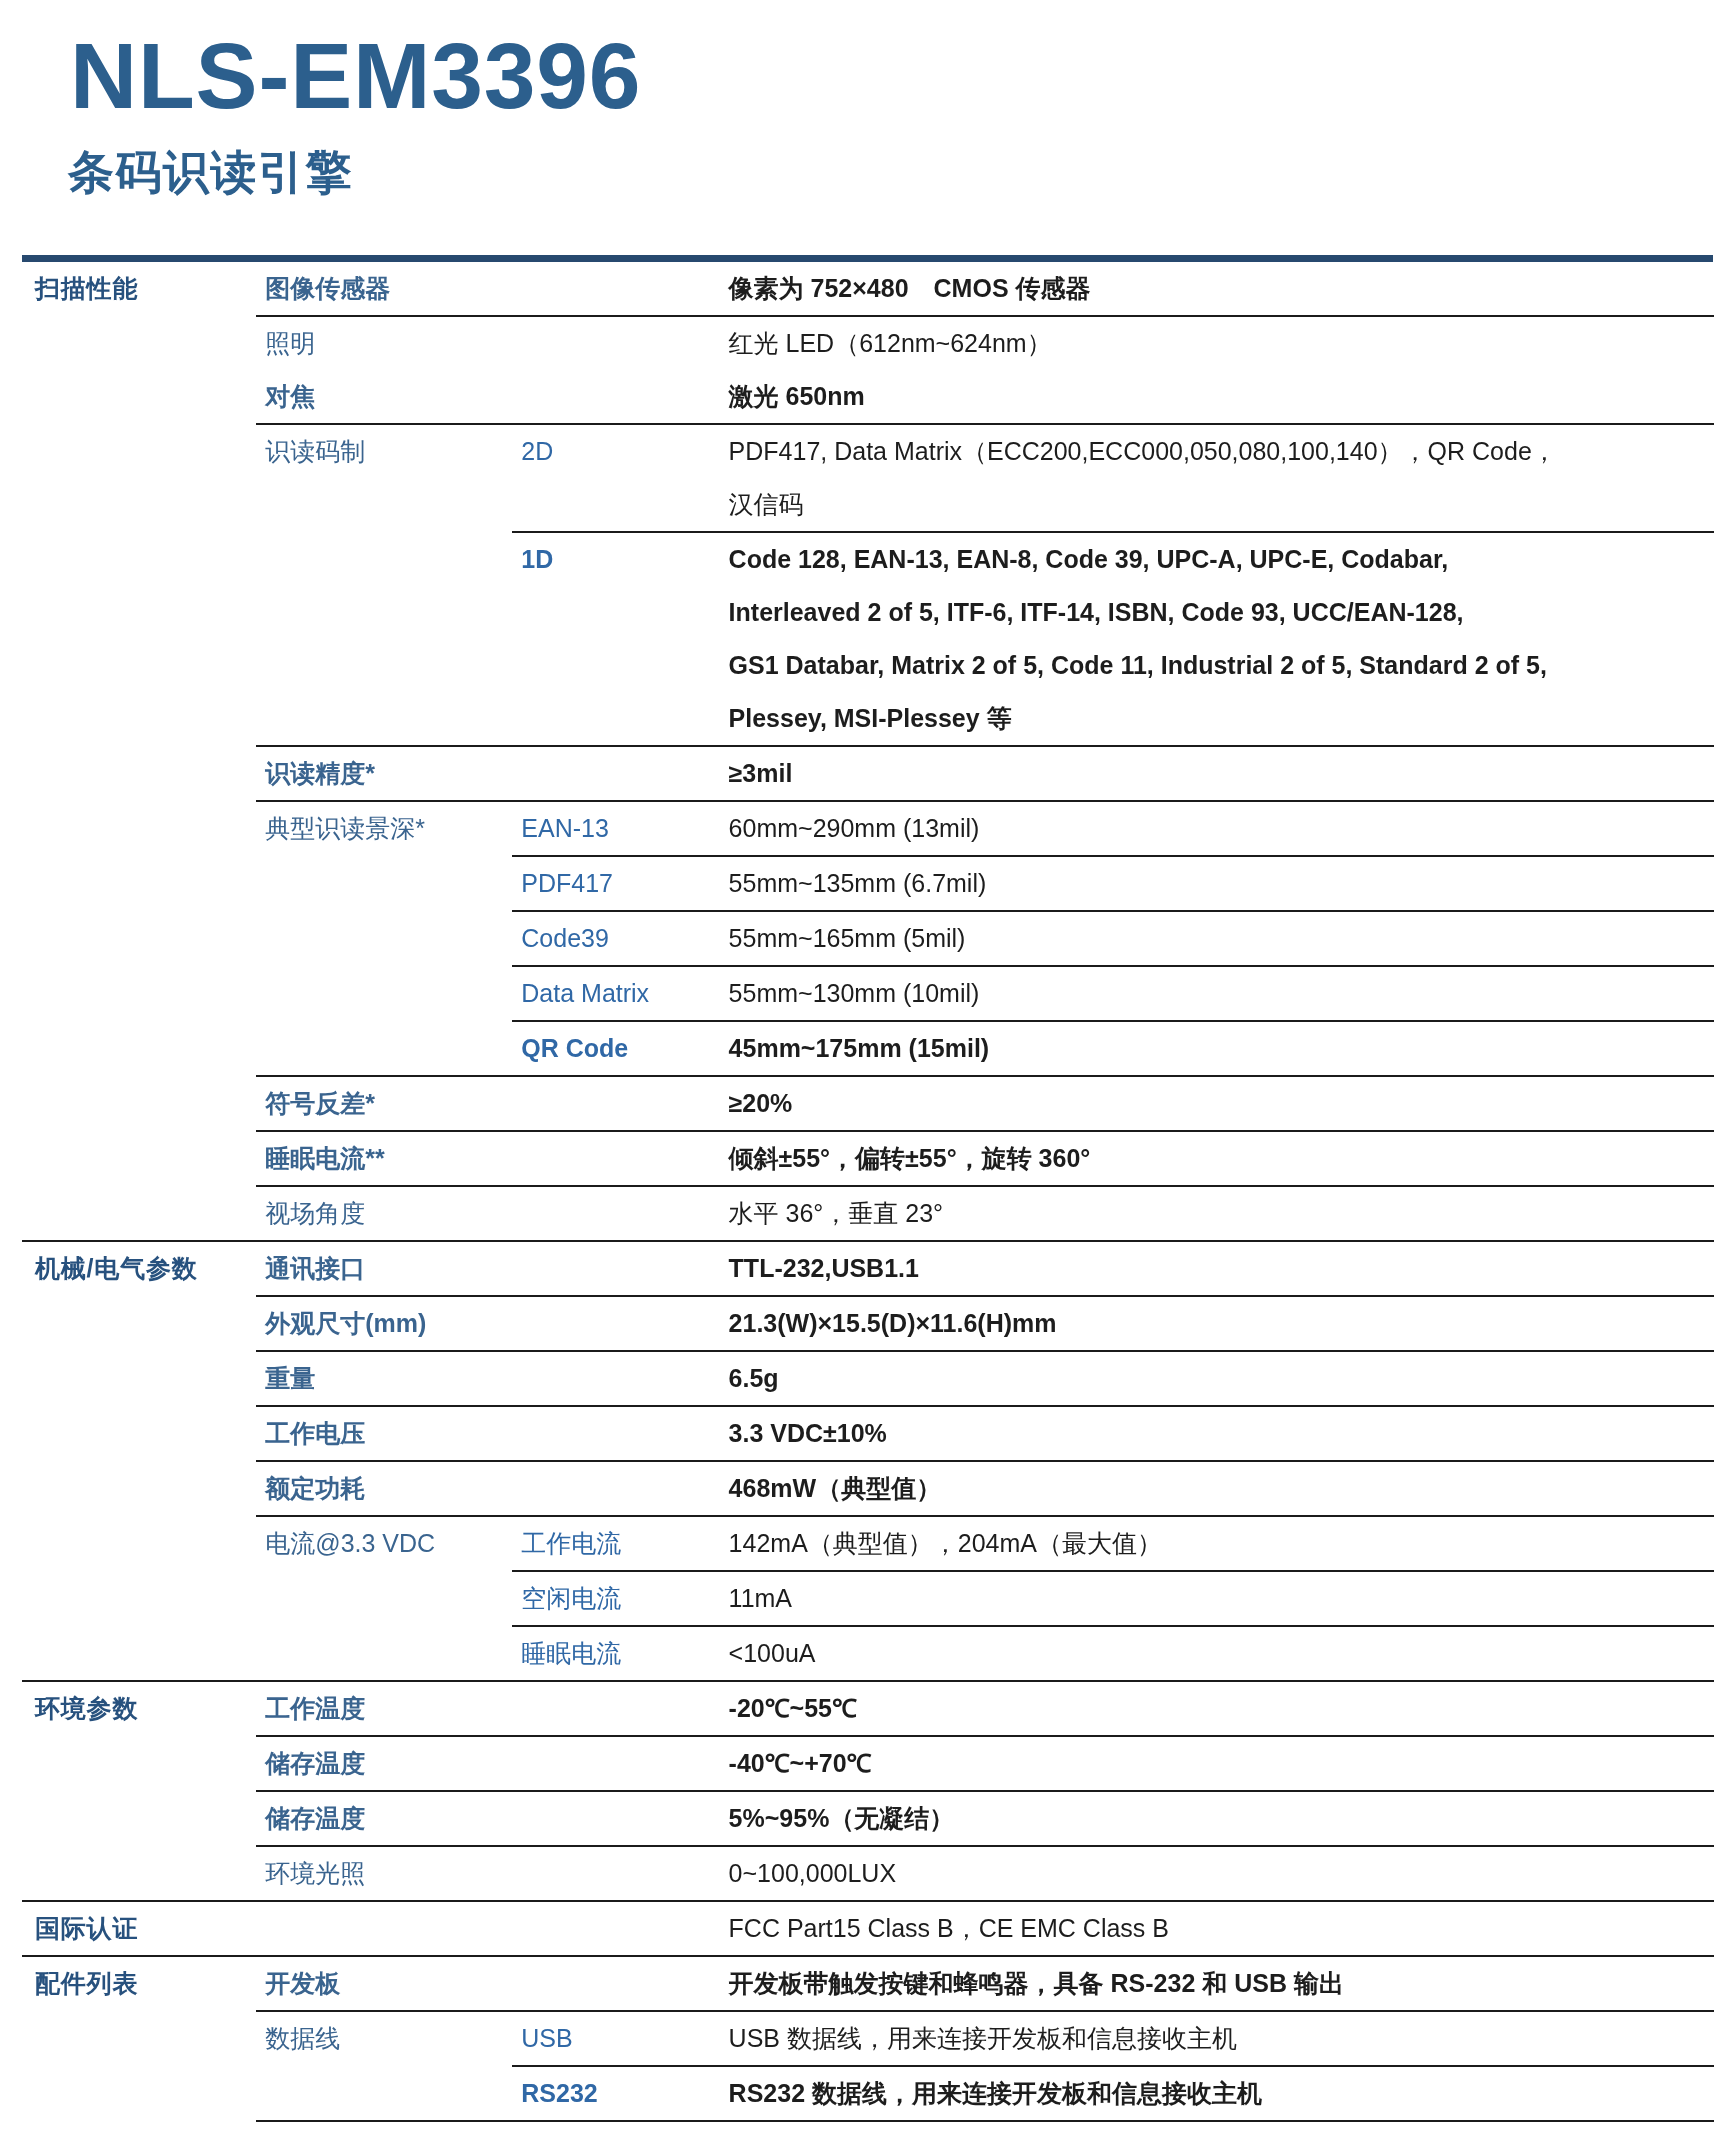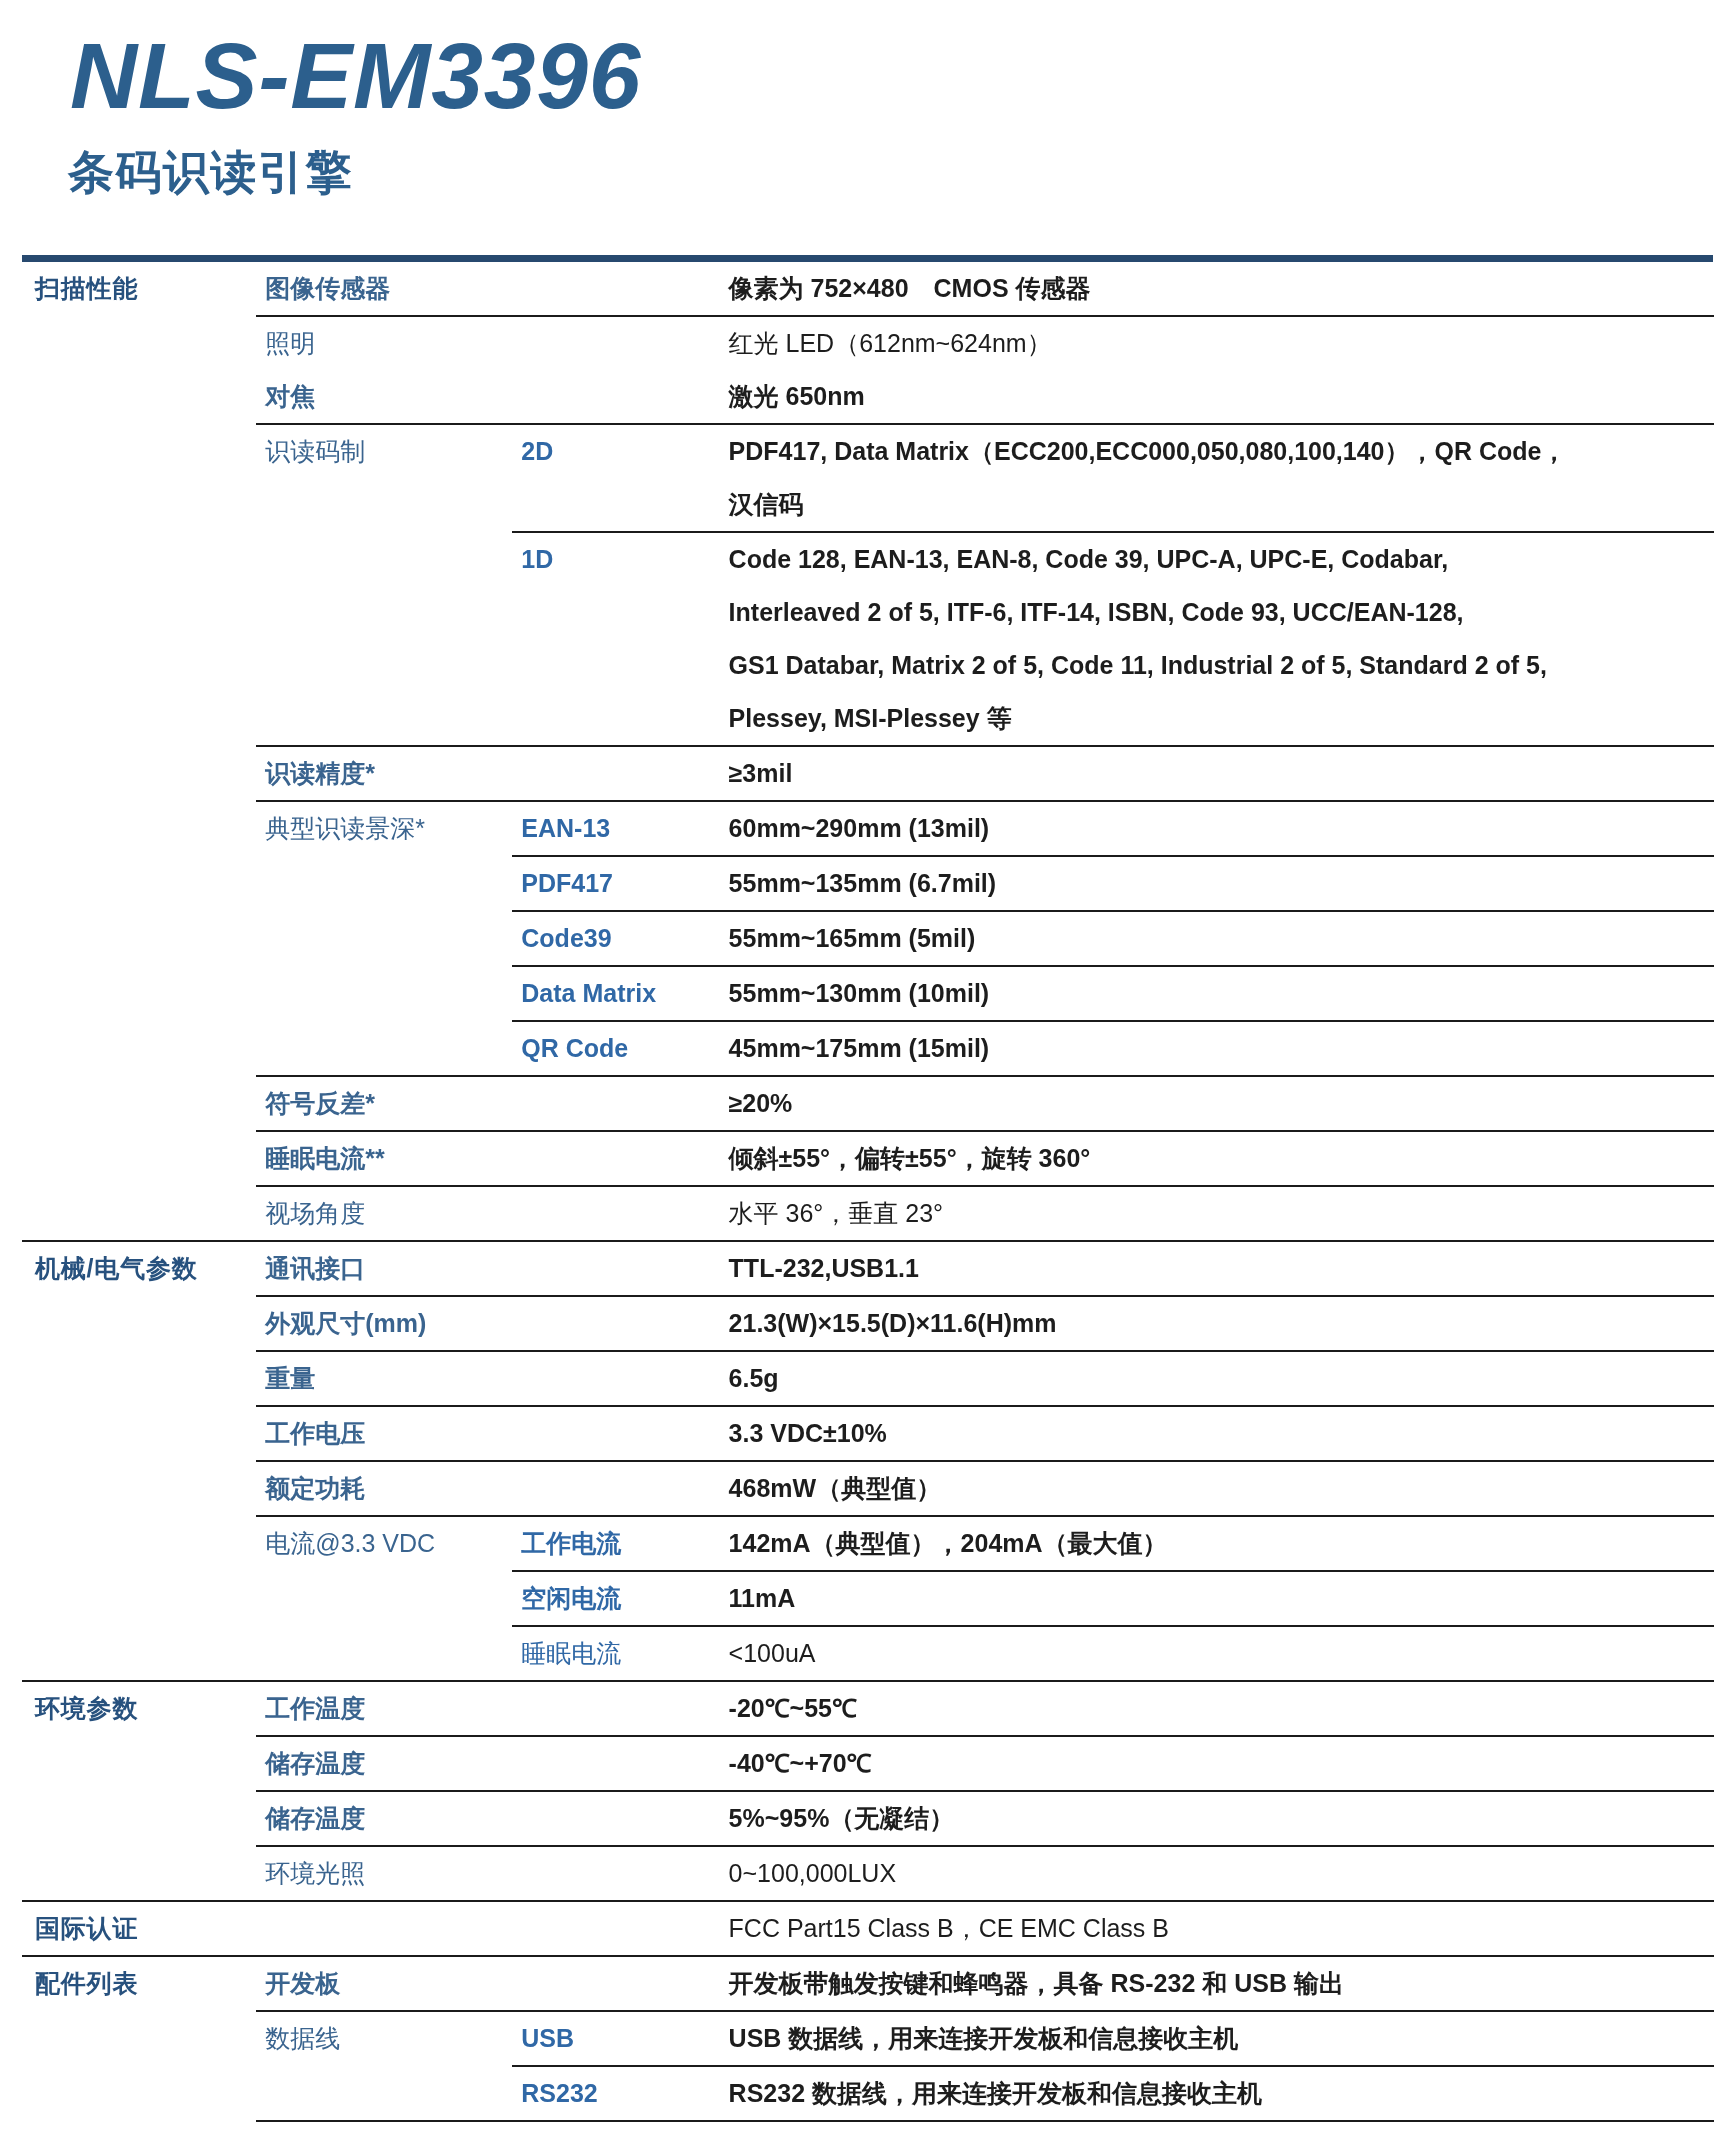--- a/index.html
+++ b/index.html
@@ -14,21 +14,21 @@
   }
   html,body{margin:0;padding:0;background:#ffffff;}
   .page{
     width:1735px;height:2129px;background:#ffffff;overflow:hidden;
     font-family:"Liberation Sans",sans-serif;color:var(--c-value);
     position:relative;
   }
   .doc{margin:0 22px;}
   .title{
     margin:26px 0 0 48px;
-    font-size:93px;line-height:101px;font-weight:bold;font-style:italic;
+    font-size:93px;line-height:101px;font-weight:bold;
     color:var(--c-title);letter-spacing:0.8px;
   }
   .subtitle{
     margin:18px 0 0 46px;
     font-size:46px;line-height:54px;font-weight:bold;
     color:var(--c-title);letter-spacing:1.5px;
   }
   .top-rule{margin-top:56px;height:7px;background:var(--c-top-rule);}
   .spec-table{width:1692px;}
   .tr{
@@ -41,21 +41,21 @@
     line-height:53px;
     font-size:25px;
     white-space:pre-line;
   }
   .c-sec{padding-left:13px;font-weight:bold;color:var(--c-section);letter-spacing:0.8px;}
   .c-attr{padding-left:9.3px;color:var(--c-attr);}
   .c-sub{padding-left:9.3px;color:var(--c-sub);}
   .c-val{padding-left:11.6px;color:var(--c-value);}
   
   .sep-attr .c-attr,.sep-attr .c-sub,.sep-attr .c-val{border-bottom:2.3px solid var(--c-row-rule);font-weight:bold;}
-  .sep-sub .c-sub,.sep-sub .c-val{border-bottom:2.3px solid var(--c-row-rule);font-weight:bold;}
+  .sep-sub .c-sub,.sep-sub .c-val{border-bottom:2.3px solid var(--c-row-rule);}
   .sep-full .td{border-bottom:2.3px solid var(--c-row-rule);}
 </style>
 </head>
 <body>
 
 <div class="page">
   <div class="doc">
 
     <div class="title">NLS-EM3396</div>
     <div class="subtitle">条码识读引擎</div>

